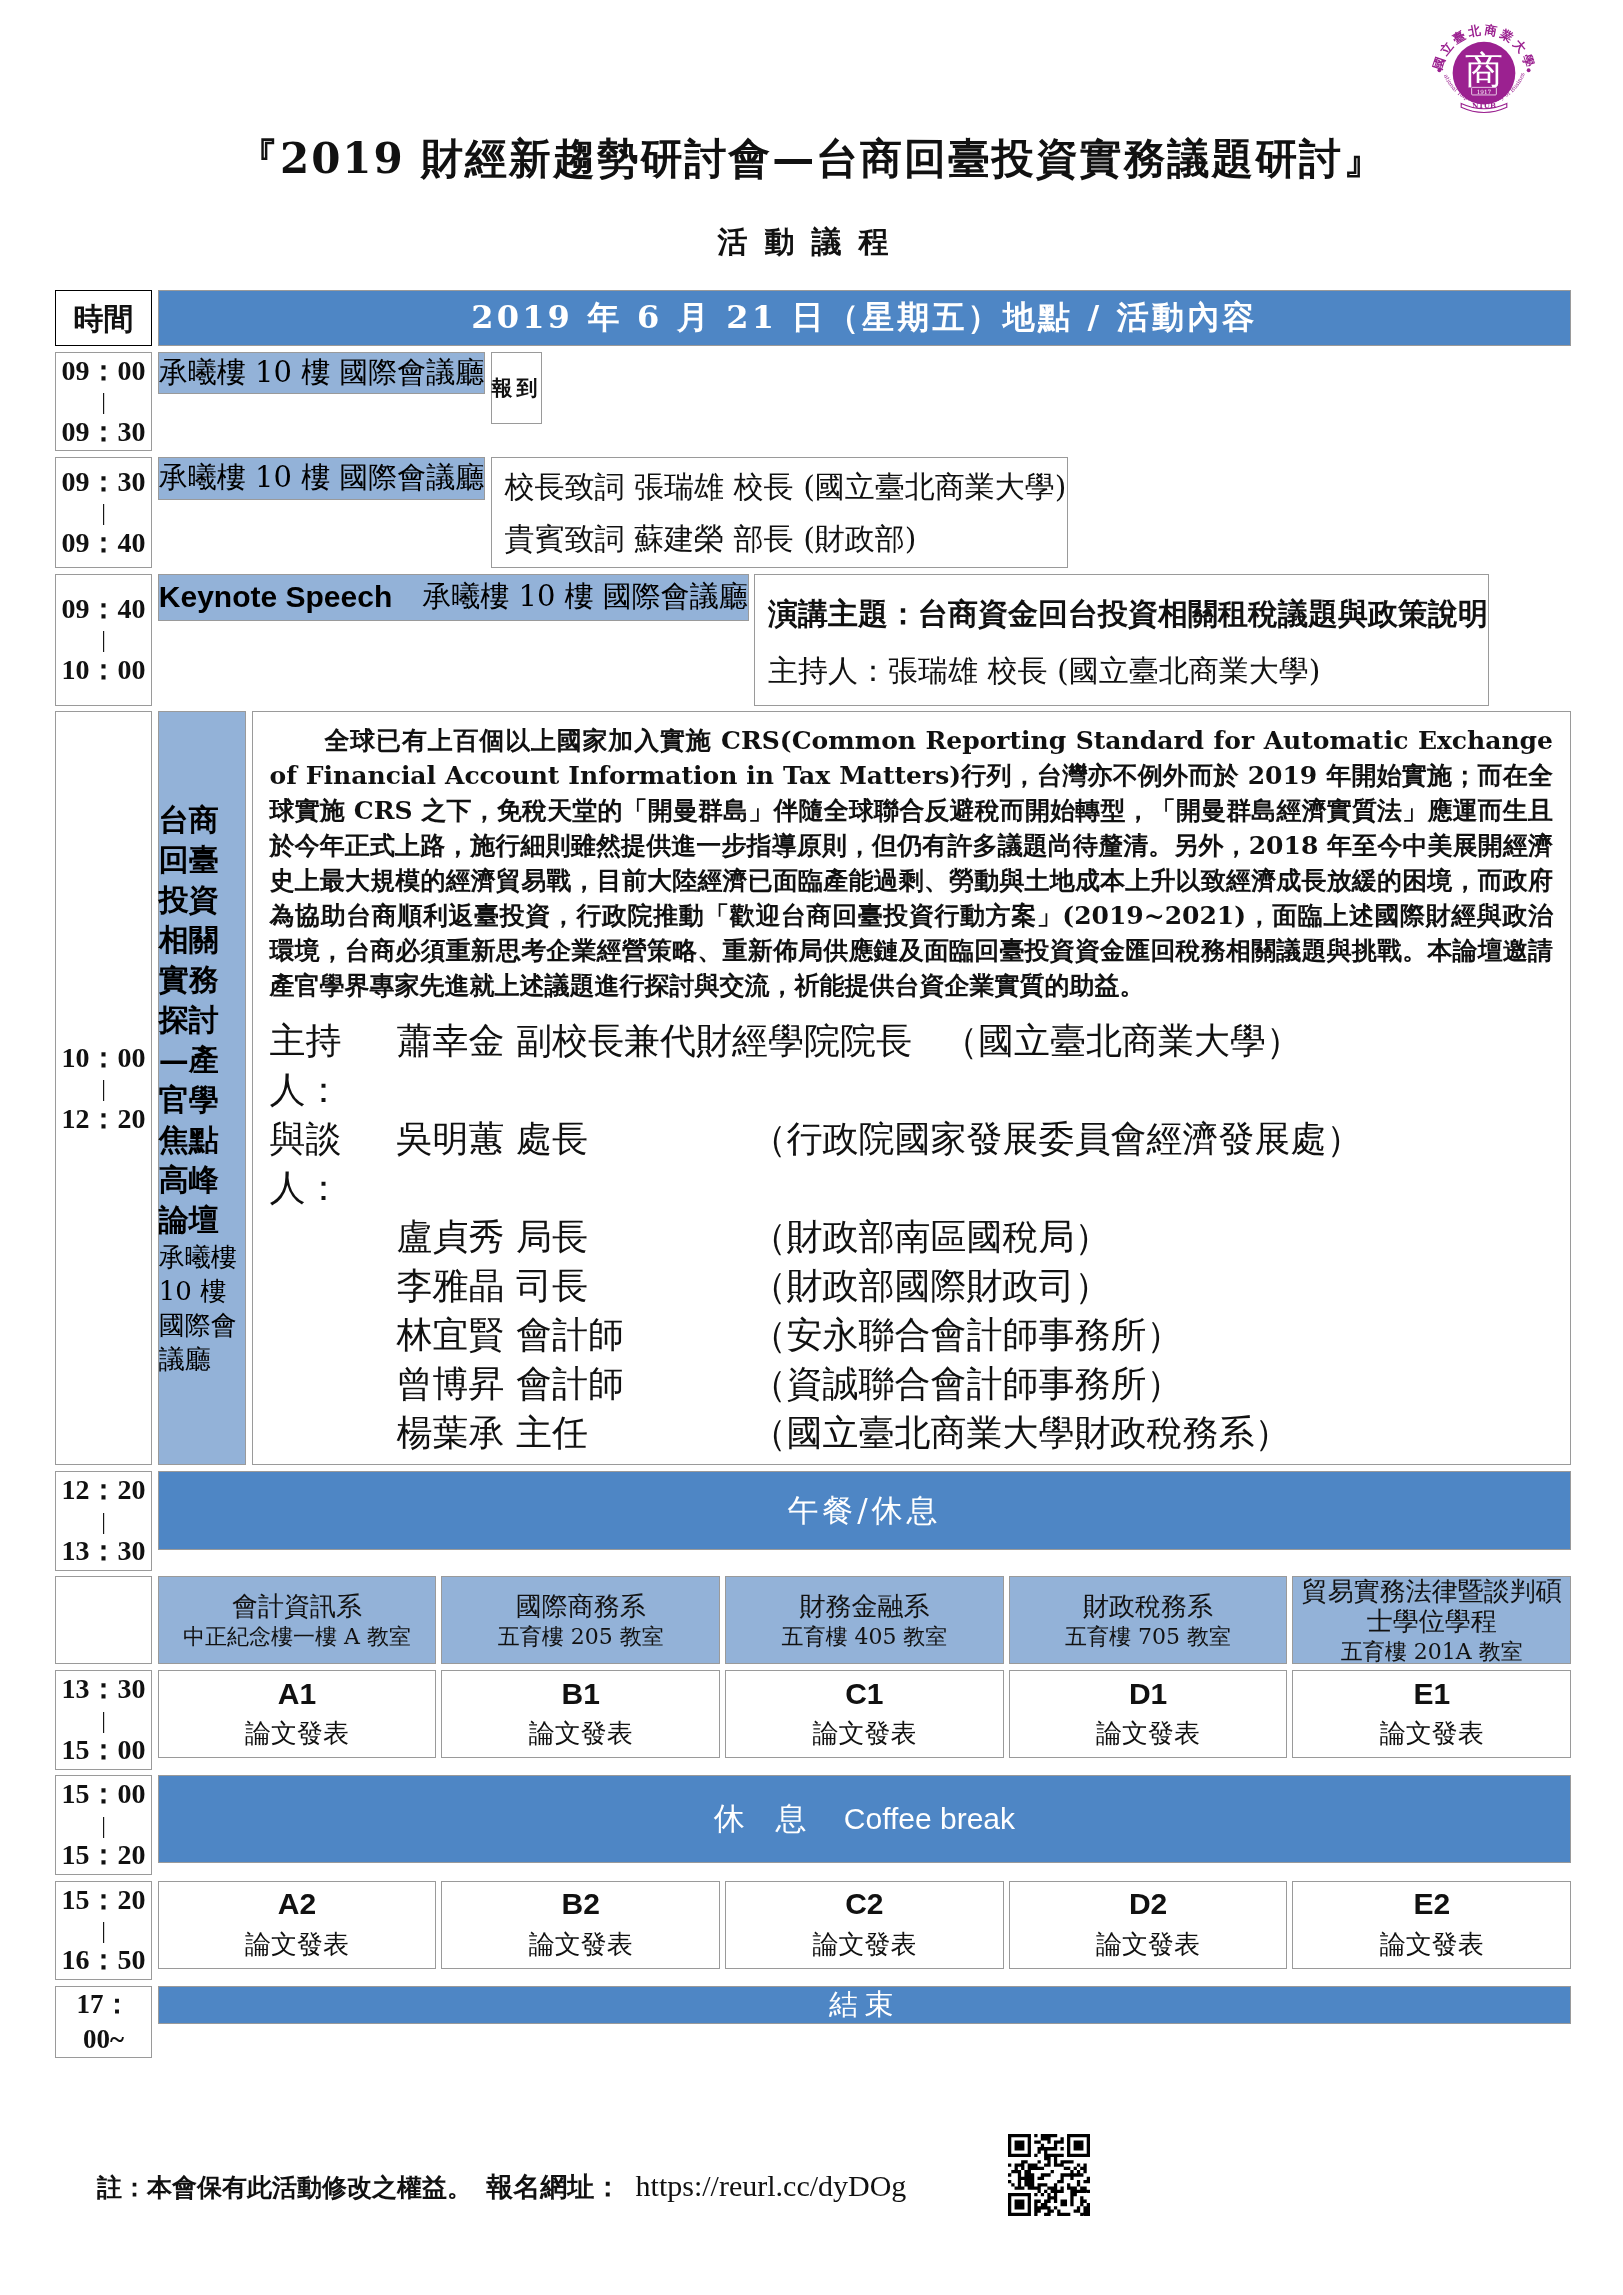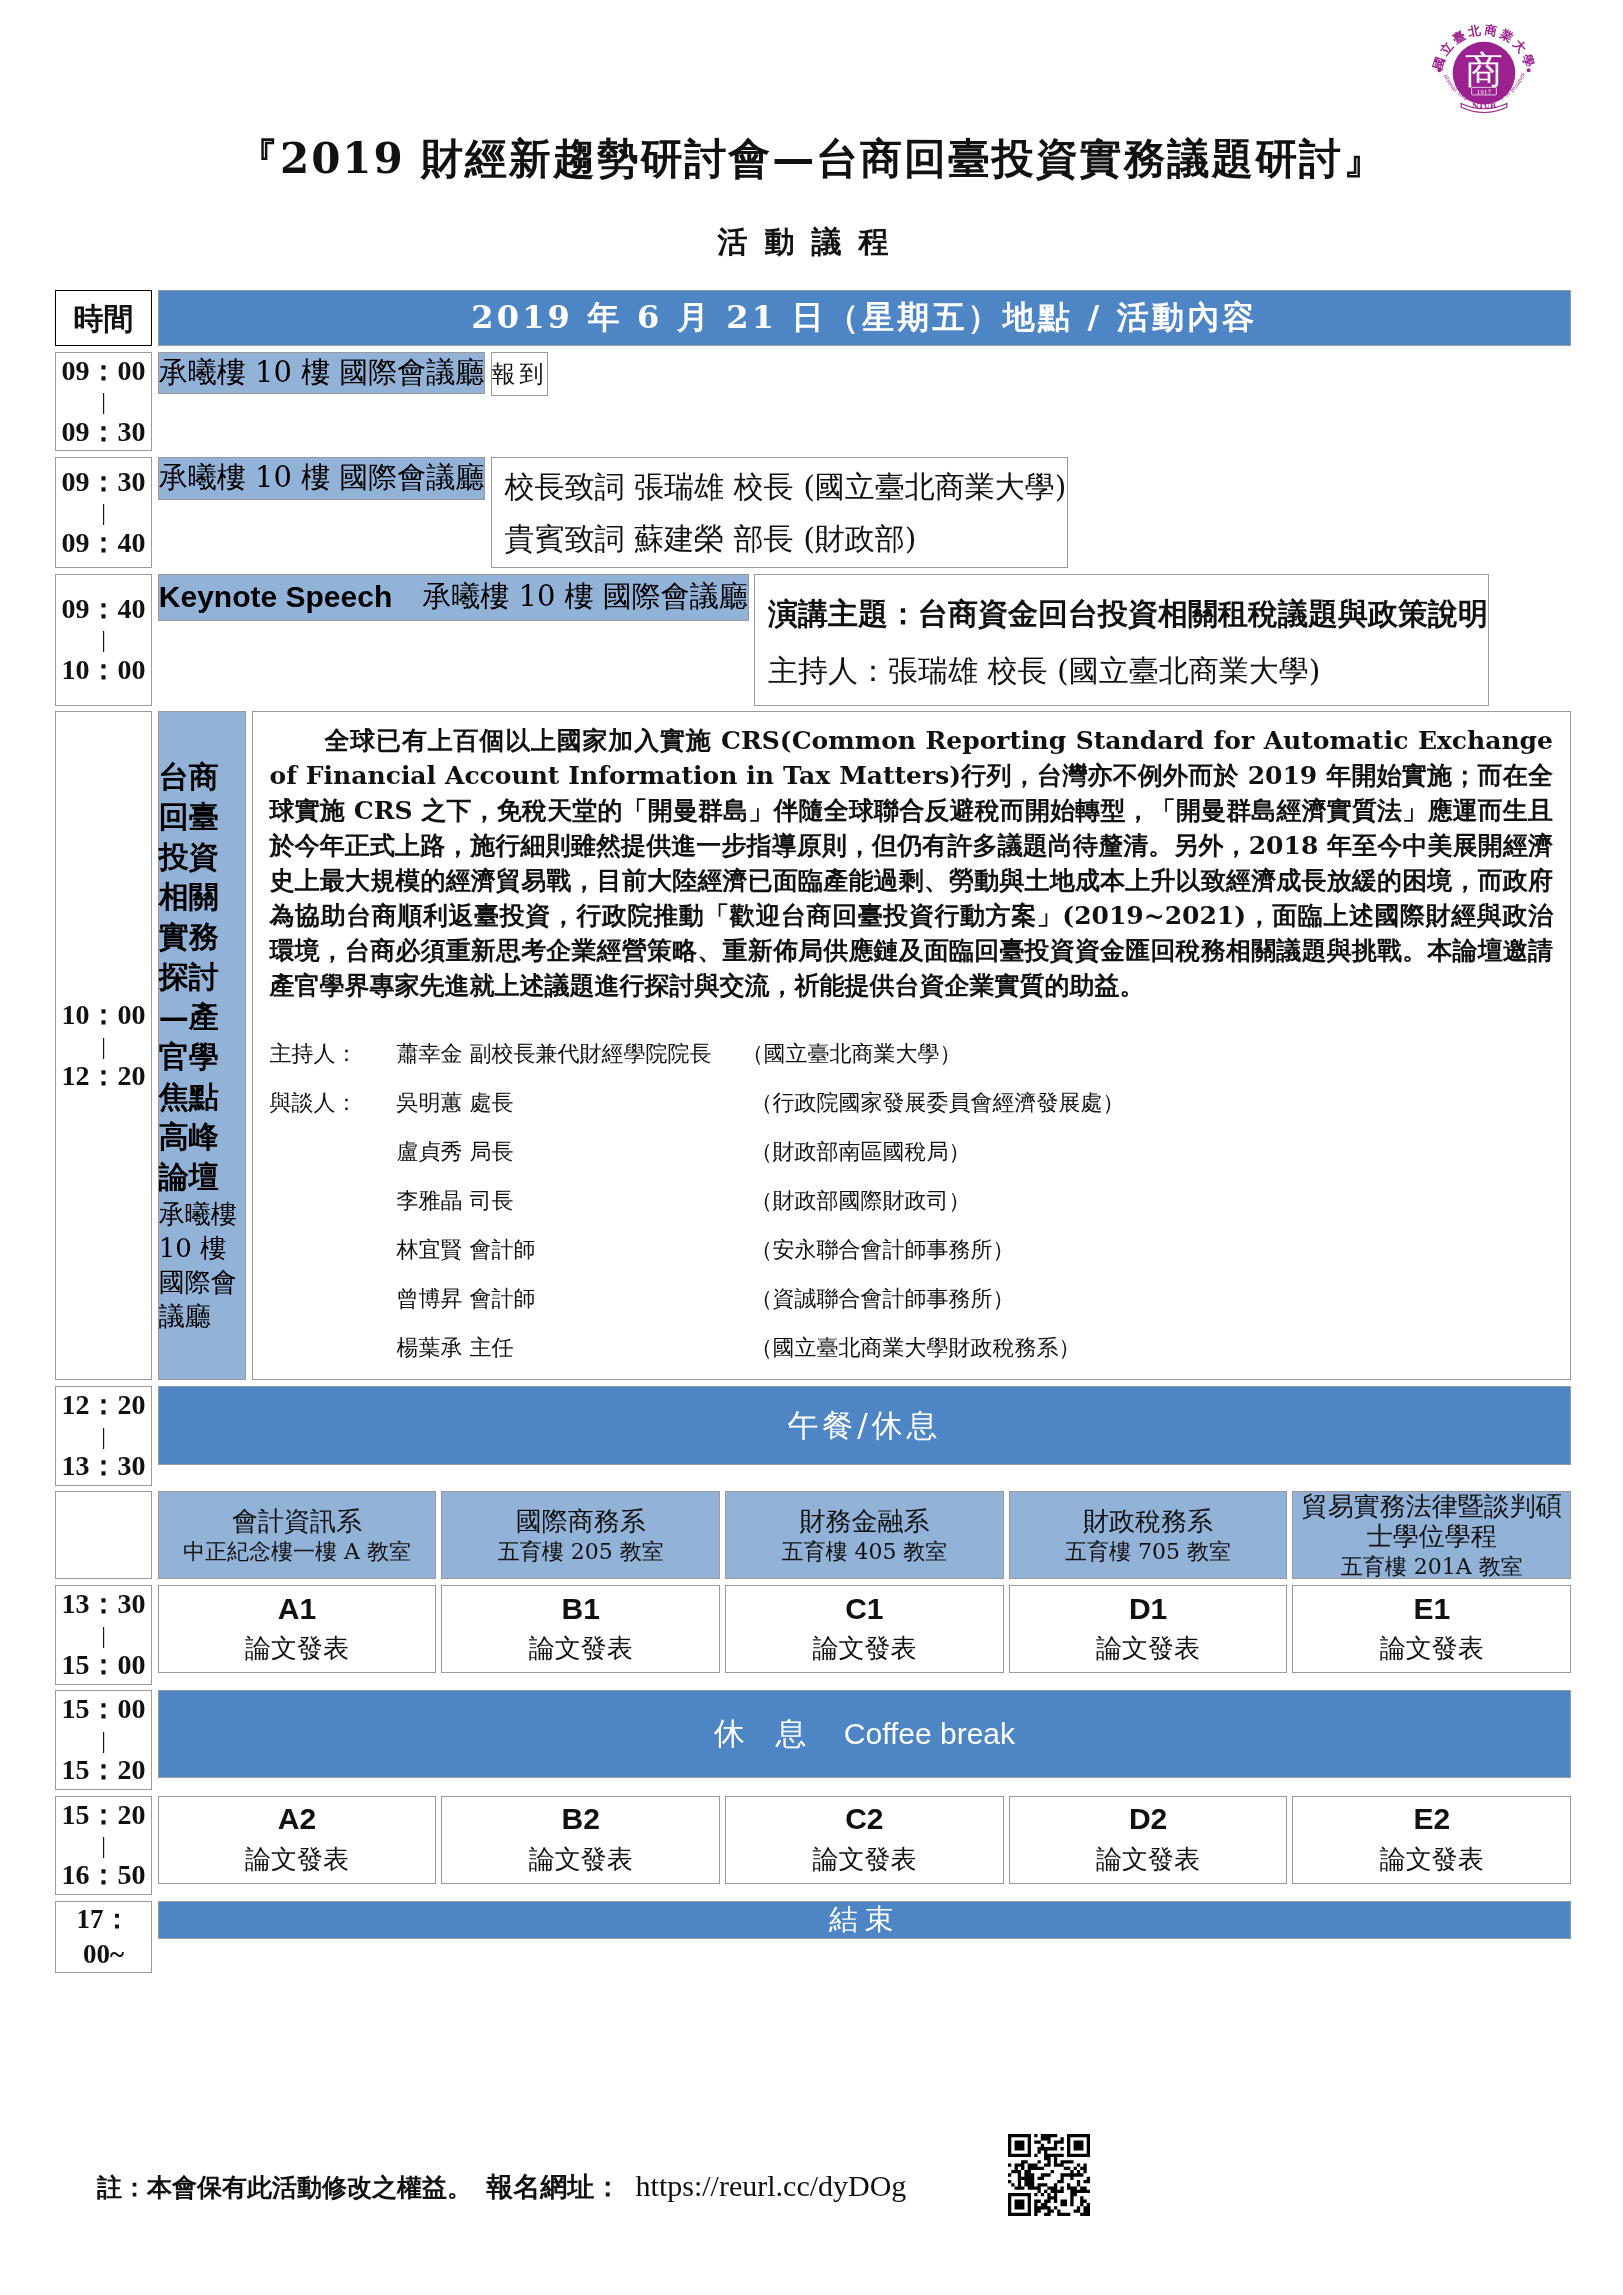--- a/index.html
+++ b/index.html
@@ -25,33 +25,33 @@
   .tc .bar { font-size:23.4px; line-height:1.05; font-weight:400; }
   .tc.th { border:1.9px solid #000; font-size:30px; font-family:"DejaVu Serif","Liberation Serif",serif; }
   .stack { flex:1; display:flex; flex-direction:row; gap:5.2px; }
   .c { border:1.3px solid var(--border-gray,#9a9a9a); background:#fff; }
   .bl { background:var(--light-blue,#93b2d8); color:#000; display:flex; align-items:center; justify-content:center; font-size:29px; }
   .bd { background:var(--dark-blue,#4e86c5); color:#fff; display:flex; align-items:center; justify-content:center; }
 
   .hdr-date { flex:1; font-size:32px; font-weight:700; letter-spacing:3.2px; }
   .h-hdr { height:56px; }
   .band-a { height:42px; }
-  .white-reg { height:44px; display:flex; align-items:center; justify-content:center; font-size:24px; letter-spacing:3.9px; }
+  .white-reg { height:72px; display:flex; align-items:center; justify-content:center; font-size:21px; letter-spacing:3.9px;font-weight:bold; }
   .band-b { height:43px; }
   .white-open { padding:2.6px 0 2.6px 13px; font-size:30px; line-height:52px; }
   .band-k { height:47px; gap:30px; }
   .kn-en { font-family:"Liberation Sans","DejaVu Sans",sans-serif; font-weight:700; font-size:30px; }
   .white-key { padding:10.4px 0 5.2px 13px; font-size:30px; line-height:57px; }
   .topic { font-weight:700; }
   .band-f { flex-direction:column; padding:5.2px 0 6.5px; }
   .ft1 { font-size:30px; font-weight:700; line-height:40px; }
   .ft2 { font-size:26px; line-height:34px; }
   .white-forum { padding:10.4px 17px 7.8px; }
   .abs { font-size:25px; font-weight:600; line-height:35px; text-align:justify; text-indent:55px; }
-  .speakers { margin-top:26px; font-size:22px; }
+  .speakers { margin-top:13px; font-size:36px; }
   .sprow { display:flex; line-height:49px; }
   .slabel { flex:0 0 127px; }
   .sname { flex:0 0 354px; }
   .shost { margin-right:30px; }
   .band-lunch { height:79px; font-size:31px; letter-spacing:3.9px; }
   .five { flex:1; display:flex; gap:5.2px; }
   .dc { flex:1; background:var(--light-blue,#93b2d8); border:1.3px solid var(--border-gray,#9a9a9a);
         display:flex; flex-direction:column; align-items:center; justify-content:center;
         height:88px; text-align:center; padding:1.3px 3.9px; }
   .dname { font-size:26px; line-height:30px; }

